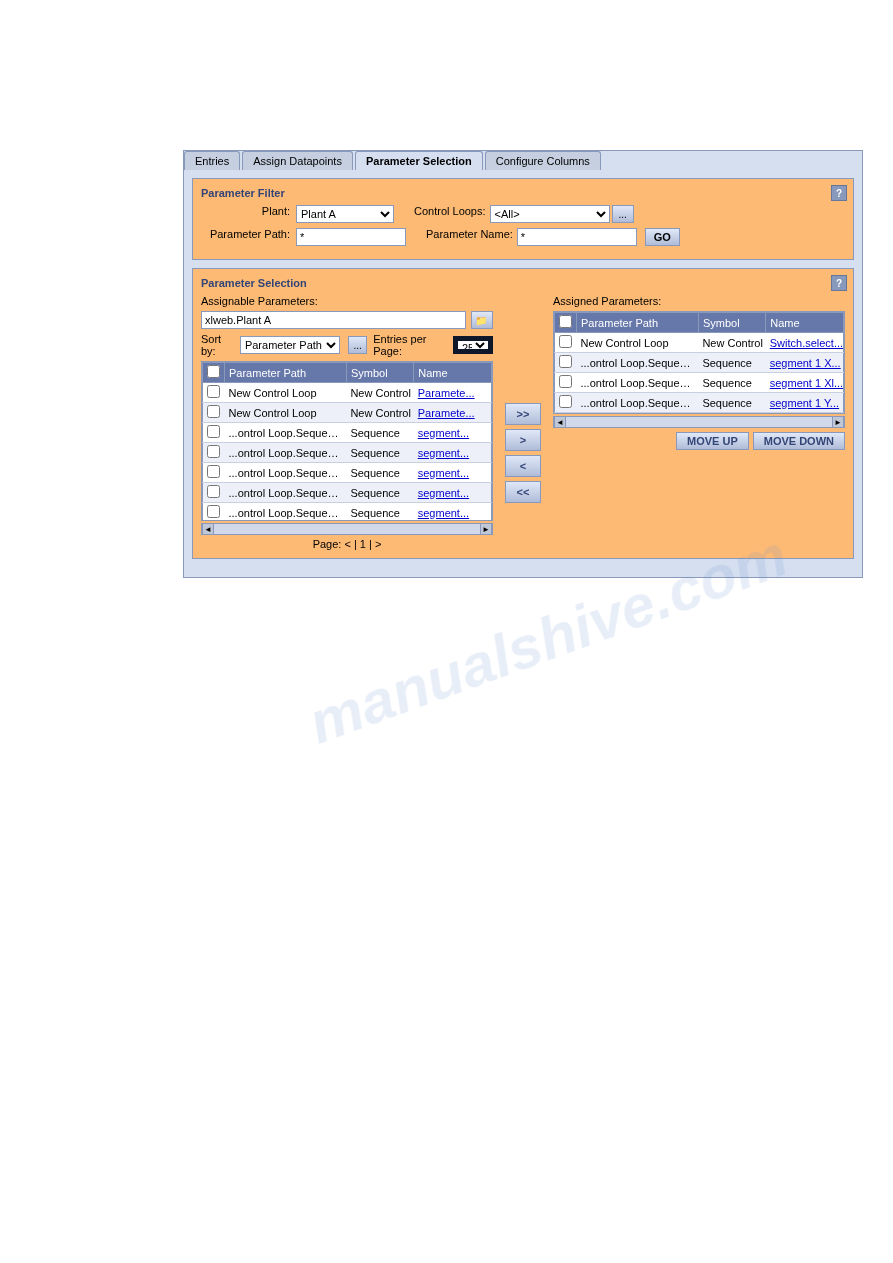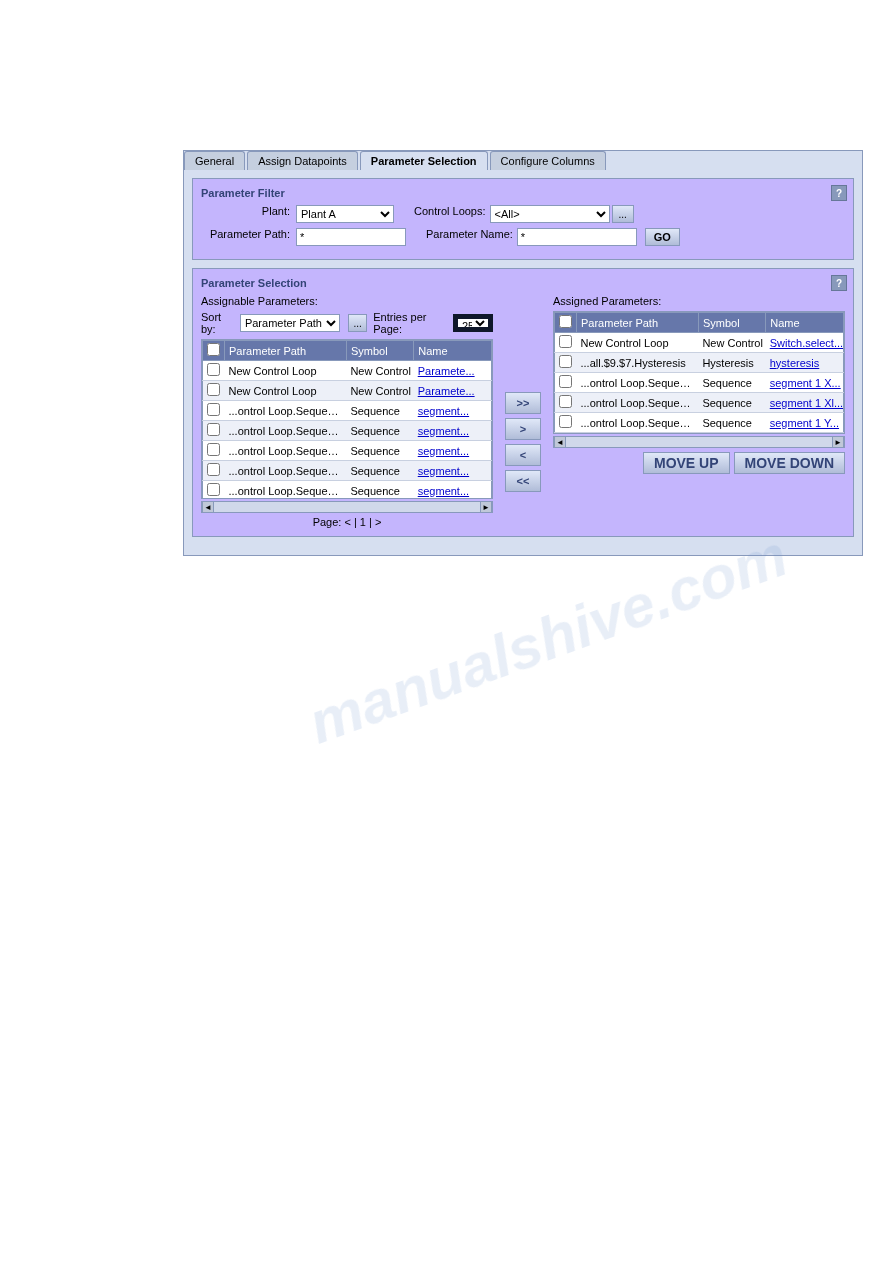--- a/index.html
+++ b/index.html
@@ -43,21 +43,21 @@
       color: #000;
     }
     .tab.active {
       background: #d6dff0;
       font-weight: bold;
       color: #000;
     }
     
     .section {
       margin: 8px;
-      background: #c4b5fd;
+      background: #fdba74;
       border: 1px solid #8899bb;
       padding: 8px;
       position: relative;
     }
     .section-title {
       font-weight: bold;
       font-size: 11px;
       color: #334477;
       margin-bottom: 6px;
     }
@@ -282,21 +282,21 @@
       display: flex;
       justify-content: flex-end;
       gap: 4px;
       margin-top: 4px;
     }
     .move-btn {
       padding: 2px 10px;
       background: linear-gradient(to bottom, #e0e8f8, #b0bcd8);
       border: 1px solid #8899bb;
       cursor: pointer;
-      font-size: 14px;
+      font-size: 11px;
       font-weight: bold;
       color: #334477;
     }
     
     .bottom-btns {
       display: flex;
       gap: 6px;
       margin: 8px;
     }
     .action-btn {
@@ -332,21 +332,21 @@
   </style>
 </head>
 <body>
 
 <div class="page-container" style="position:relative;">
   <div class="watermark">manualshive.com</div>
 
   <div class="main-panel">
 
     <div class="tabs-bar">
-      <div class="tab">General</div>
+      <div class="tab">Entries</div>
       <div class="tab">Assign Datapoints</div>
       <div class="tab active">Parameter Selection</div>
       <div class="tab">Configure Columns</div>
     </div>
 
     <div class="section">
       <div class="section-title">Parameter Filter</div>
       <div class="help-icon">?</div>
 
       <div class="filter-row">
@@ -374,20 +374,24 @@
 
     <div class="section">
       <div class="section-title">Parameter Selection</div>
       <div class="help-icon">?</div>
 
       <div class="param-selection-inner">
 
         <div class="assignable-panel">
           <div class="panel-label">Assignable Parameters:</div>
 
+          <div class="path-row">
+            <input class="path-input" type="text" value="xlweb.Plant A" style="">
+            <button class="browse-btn">📁</button>
+          </div>
 
           <div class="sortby-row">
             <span>Sort by:</span>
             <select class="sortby-select" style="width:100px;">
               <option>Parameter Path</option>
             </select>
             <button class="browse-btn">...</button>
             <span>Entries per Page:</span>
             <select class="entries-select">
               <option>25</option>
@@ -480,26 +484,20 @@
               </thead>
               <tbody id="assigned-tbody">
               <tr>
     <td class="col-cb"><input type="checkbox" style=""></td>
     <td class="col-path" style="overflow:hidden;text-overflow:ellipsis;">New Control Loop</td>
     <td class="col-symbol">New Control Loop</td>
     <td class="col-name"><span class="link-text">Switch.select...</span></td>
   </tr>
                   <tr>
     <td class="col-cb"><input type="checkbox" style=""></td>
-    <td class="col-path" style="overflow:hidden;text-overflow:ellipsis;">...all.$9.$7.Hysteresis</td>
-    <td class="col-symbol">Hysteresis</td>
-    <td class="col-name"><span class="link-text">hysteresis</span></td>
-  </tr>
-                  <tr>
-    <td class="col-cb"><input type="checkbox" style=""></td>
     <td class="col-path" style="overflow:hidden;text-overflow:ellipsis;">...ontrol Loop.Sequence</td>
     <td class="col-symbol">Sequence</td>
     <td class="col-name"><span class="link-text">segment 1 X...</span></td>
   </tr>
                   <tr>
     <td class="col-cb"><input type="checkbox" style=""></td>
     <td class="col-path" style="overflow:hidden;text-overflow:ellipsis;">...ontrol Loop.Sequence</td>
     <td class="col-symbol">Sequence</td>
     <td class="col-name"><span class="link-text">segment 1 Xl...</span></td>
   </tr>

